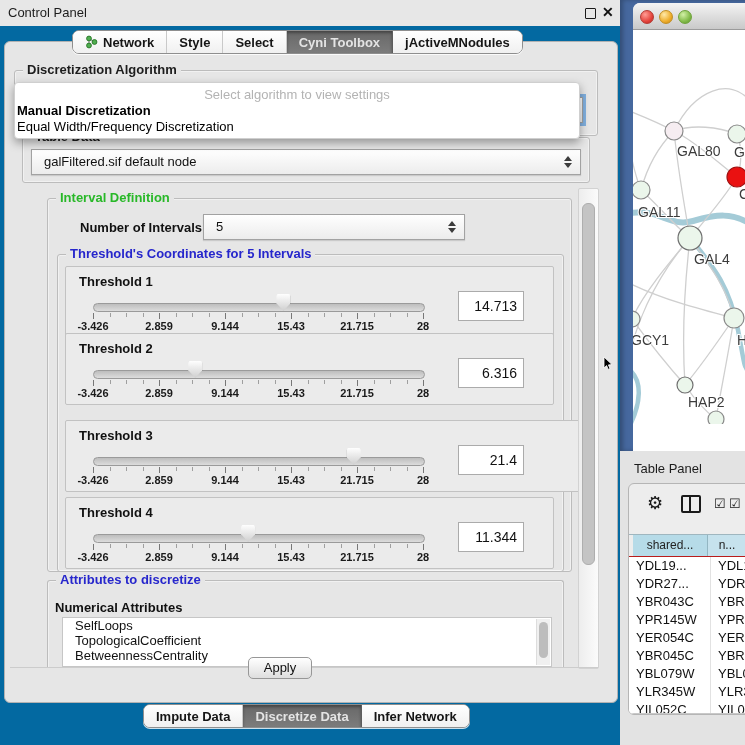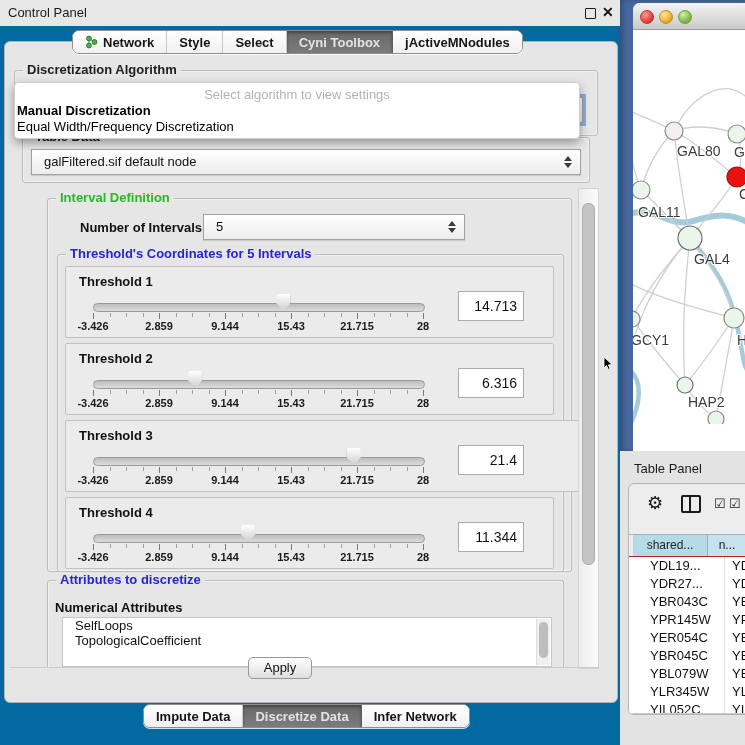--- a/index.html
+++ b/index.html
@@ -103,21 +103,21 @@
   #split-ic::after{content:"";position:absolute;left:6px;top:0;width:2px;height:14px;background:#1a1a1a;}
   .chk-ic{position:absolute;top:6px;font-size:13px;color:#1a1a1a;cursor:default;}
   #thead{position:absolute;left:0;top:50px;width:100%;height:21px;border-top:1px solid #9fb6bf;border-bottom:1px solid #b91c1c;}
   #thead .hc{position:absolute;top:0;height:21px;font-size:12px;color:#222;text-align:center;line-height:21px;
              background:#b6dbe8;cursor:default;}
   #thead .hc1{left:4px;width:74px;border-right:1px solid #93b6c2;}
   #thead .hc2{left:79px;right:0;background:#c6e2ed;}
   #tbody{position:absolute;left:0;top:73px;width:100%;background:#fff;}
   .trow{display:flex;height:18px;line-height:18px;font-size:13px;color:#111;background:#fff;cursor:default;}
   .tcell{overflow:hidden;white-space:nowrap;}
-  .tcell.c0{width:74px;padding-left:21px;border-right:1px solid #e2e2e2;}
+  .tcell.c0{width:74px;padding-left:7px;border-right:1px solid #e2e2e2;}
   .tcell.c1{flex:1;padding-left:7px;}
   #thscroll{position:absolute;left:0;top:229px;width:100%;height:13px;background:#e0e0e0;border-top:1px solid #c8c8c8;}
 
   #cursor{position:absolute;left:603px;top:357px;z-index:99;}
 </style>
 </head>
 <body>
 
 <div id="control-panel">
 
@@ -227,21 +227,21 @@
     <div class="scale">
         <span style="left: 27px;">-3.426</span>
         <span style="left: 93px;">2.859</span>
         <span style="left: 159px;">9.144</span>
         <span style="left: 225px;">15.43</span>
         <span style="left: 291px;">21.715</span>
         <span style="left: 357px;">28</span>
       </div>
     <div class="vfield">14.713</div>
   </div>
-  <div class="thpanel" style="top:343px;">
+  <div class="thpanel" style="top:333px;">
     <span class="tlabel">Threshold 2</span>
     <div class="track"></div>
     <div class="handle" style="left: 122.299px;"></div>
     <div class="ticks">
         <div class="tick major" style="left: 27px;"></div>
         <div class="tick" style="left: 43.5px;"></div>
         <div class="tick" style="left: 60px;"></div>
         <div class="tick" style="left: 76.5px;"></div>
         <div class="tick major" style="left: 93px;"></div>
         <div class="tick" style="left: 109.5px;"></div>
@@ -349,20 +349,21 @@
   <div class="group" style="left:47px;top:580px;width:515px;height:87px;border-bottom:none;border-radius:3px 3px 0 0;">
     <span class="gtitle blue">Attributes to discretize</span>
   </div>
   <span class="abs" style="left:55px;top:600px;font-size:13px;font-weight:bold;color:#111;">Numerical Attributes</span>
   <div id="attr-listbox">
     <div id="attr-vscroll">
         <div class="thumb"></div>
       </div>
   <div class="li">SelfLoops</div>
       <div class="li">TopologicalCoefficient</div>
+      <div class="li">BetweennessCentrality</div>
     </div>
 
   <div id="main-vscroll">
       <div class="thumb"></div>
     </div>
   <div id="viewport-edge"></div>
 
   <div class="button" style="left:248px;top:657px;width:62px;height:20px;line-height:20px;">Apply</div>
 
   <div class="tabstrip" id="bottom-tabs">

